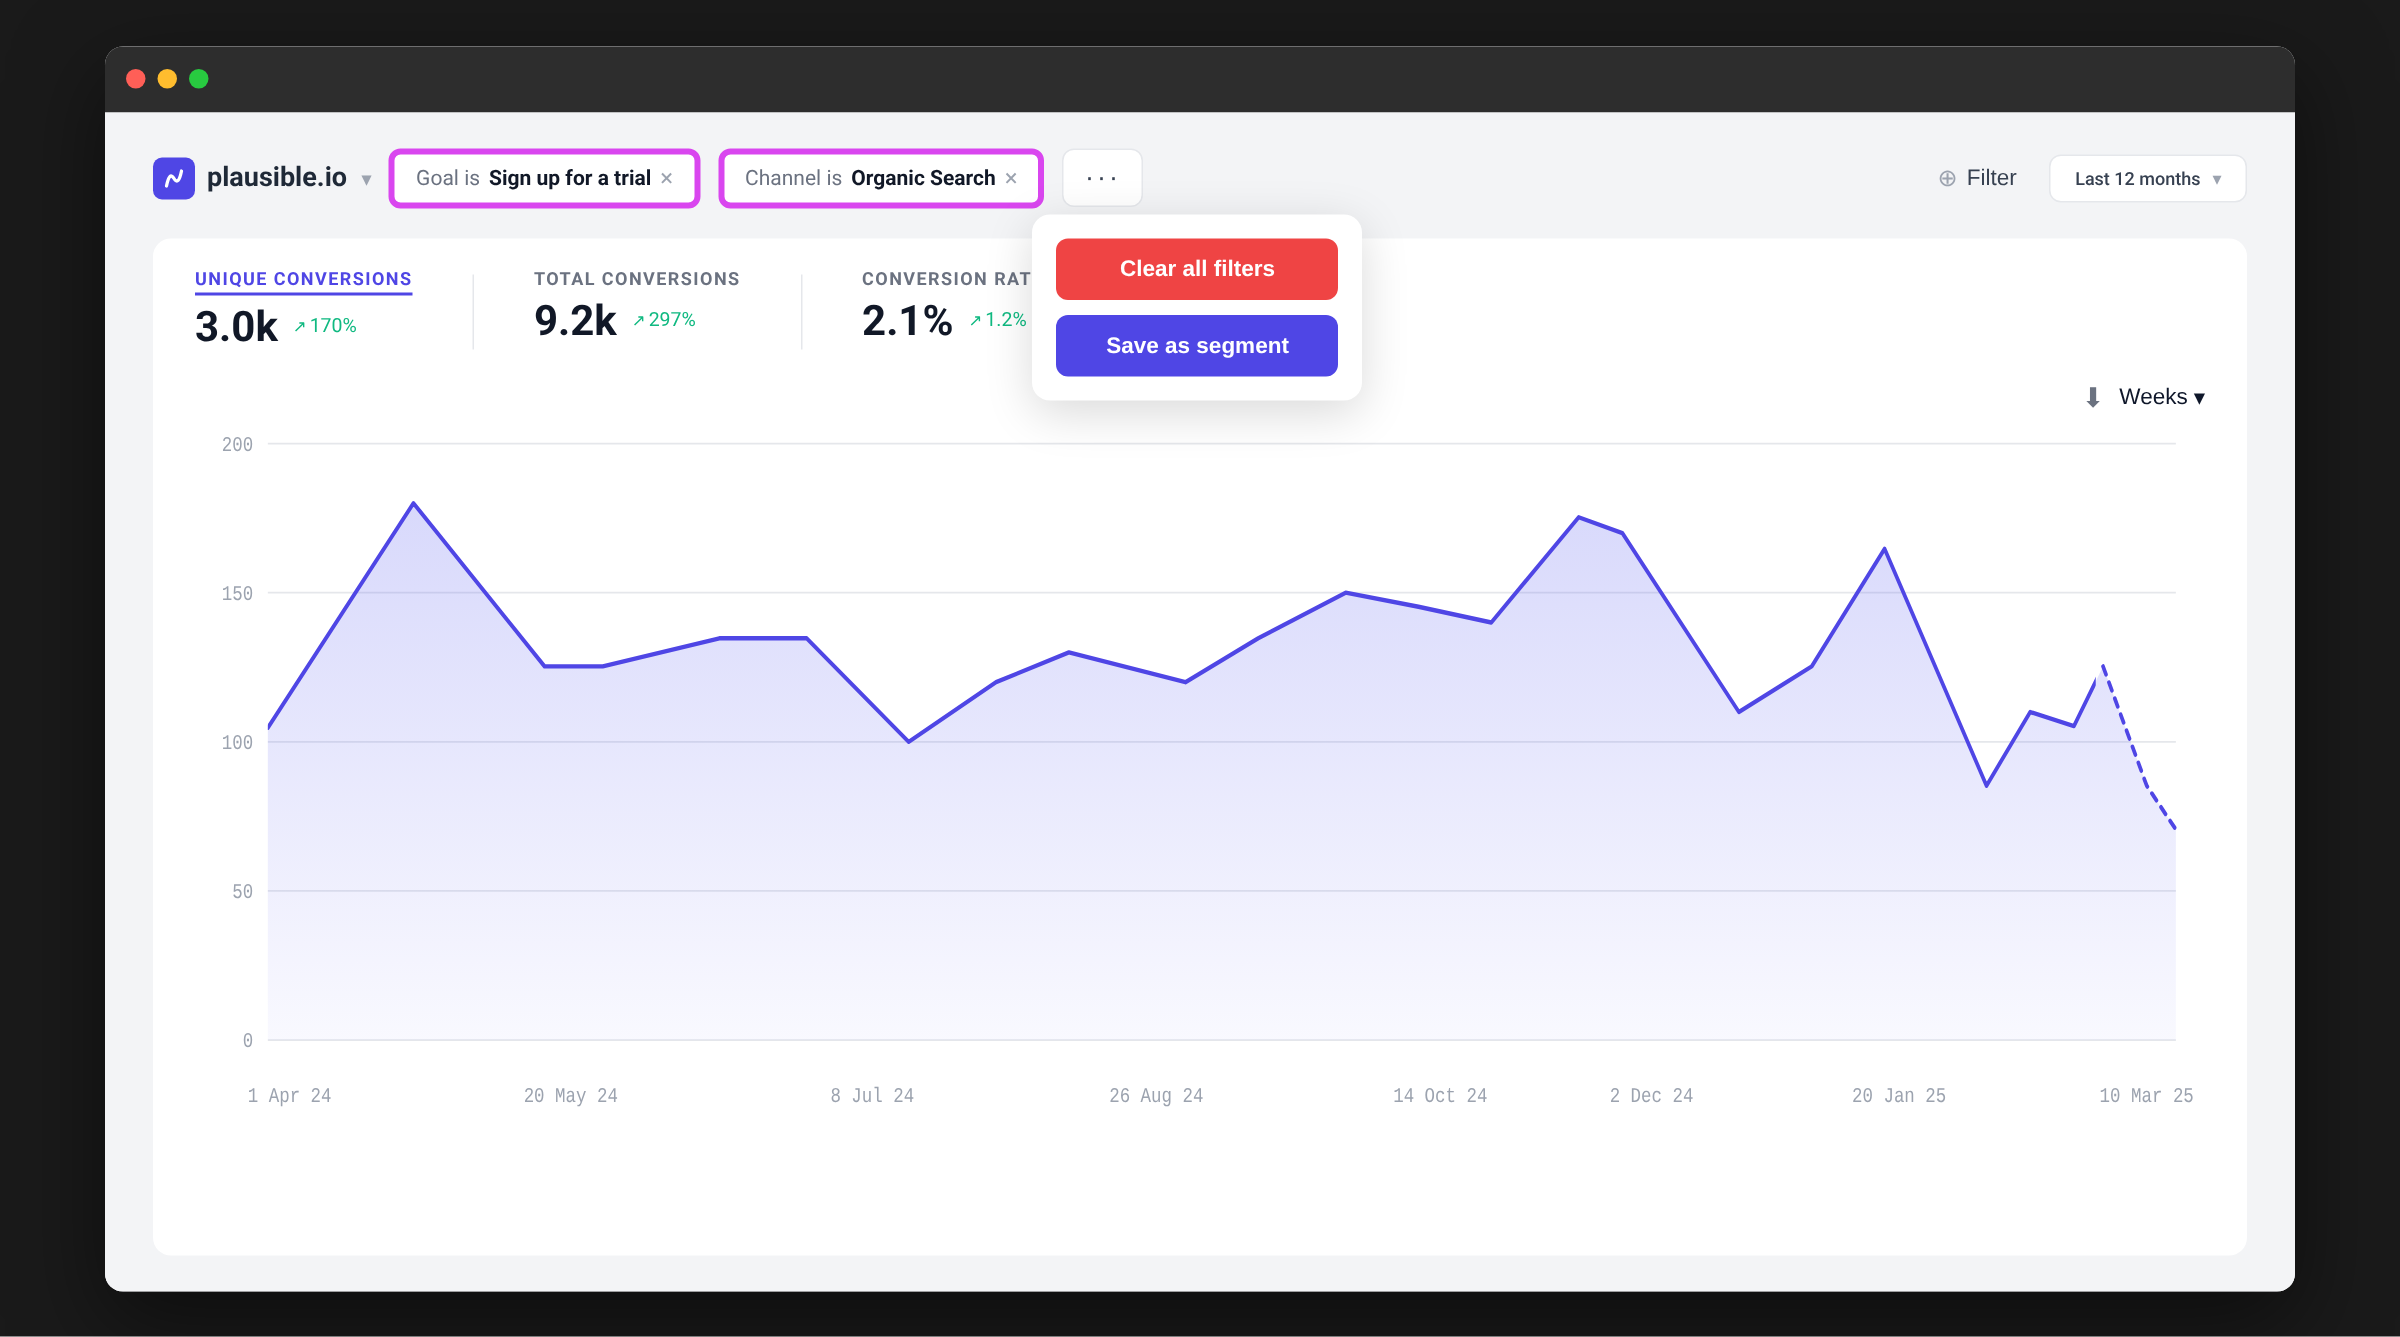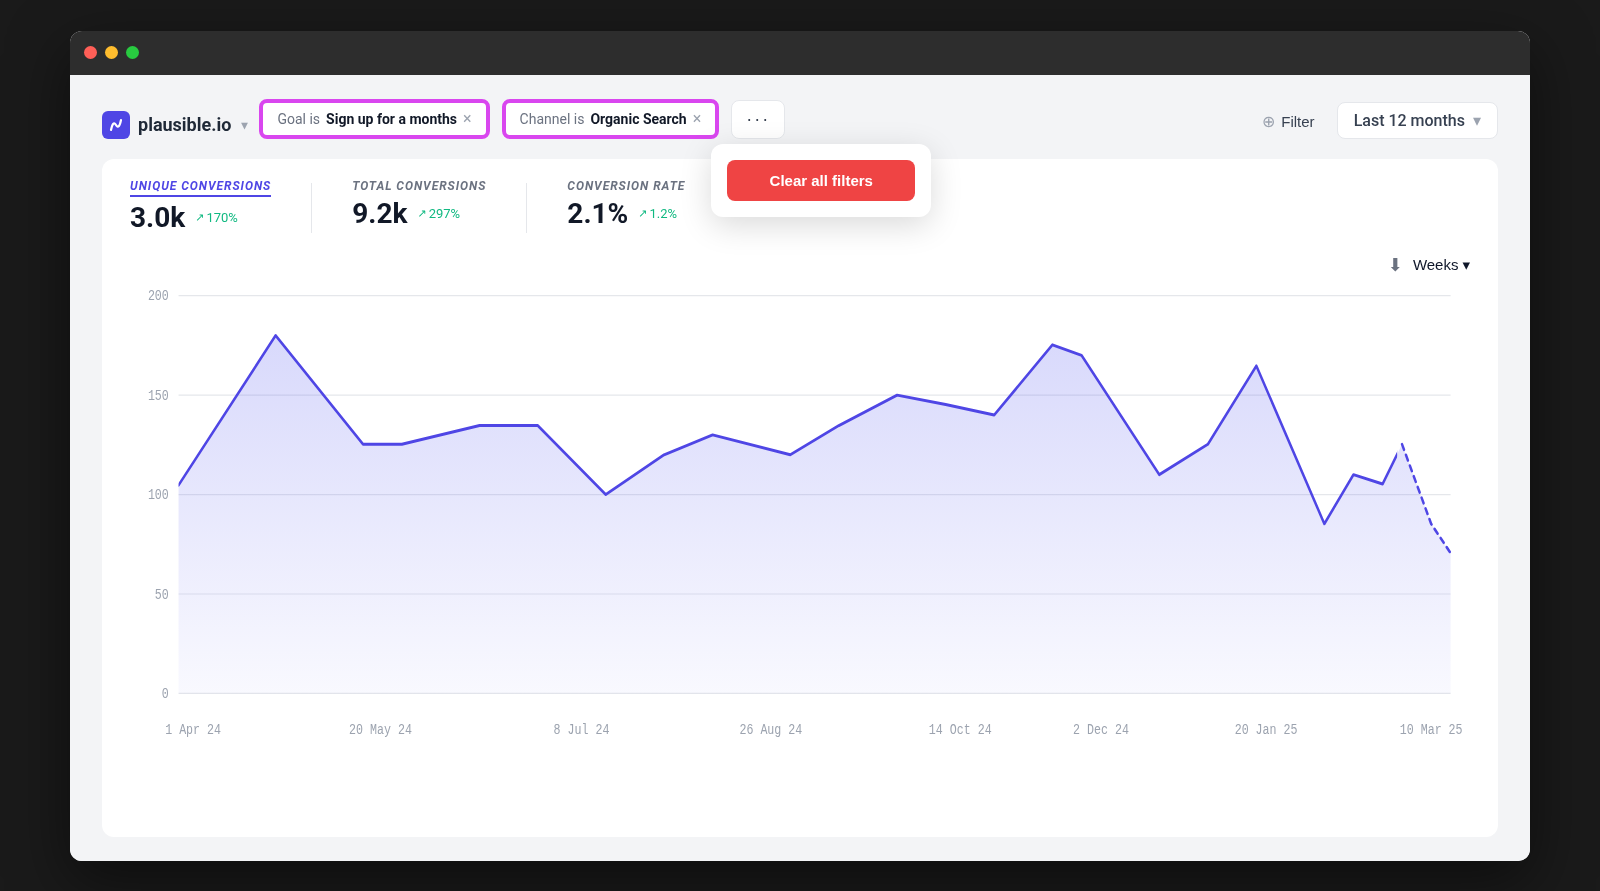--- a/index.html
+++ b/index.html
@@ -41,21 +41,21 @@
     .content {
       flex: 1;
       background: #f3f4f6;
       padding: 24px 32px;
       display: flex;
       flex-direction: column;
       gap: 0;
     }
     .topbar {
       display: flex;
-      align-items: flex-end;
+      align-items: center;
       gap: 12px;
       margin-bottom: 20px;
     }
     .logo-area {
       display: flex;
       align-items: center;
       gap: 8px;
       font-weight: 700;
       font-size: 18px;
       color: #1f2937;
@@ -135,21 +135,21 @@
       font-size: 16px;
     }
     .date-picker {
       display: flex;
       align-items: center;
       gap: 8px;
       background: white;
       border: 1px solid #e5e7eb;
       border-radius: 8px;
       padding: 8px 16px;
-      font-size: 16px;
+      font-size: 12px;
       color: #374151;
       cursor: pointer;
       font-weight: 500;
     }
 
     
     .popup-overlay {
       position: relative;
     }
     .popup {
@@ -203,21 +203,20 @@
       display: flex;
       flex-direction: column;
       gap: 4px;
     }
     .stat-label {
       font-size: 12px;
       font-weight: 700;
       letter-spacing: 0.08em;
       color: #6b7280;
       text-transform: uppercase;
-      font-style: italic;
     }
     .stat-label.active {
       color: #4f46e5;
       border-bottom: 2px solid #4f46e5;
       padding-bottom: 2px;
       cursor: pointer;
     }
     .stat-value-row {
       display: flex;
       align-items: center;
@@ -316,35 +315,36 @@
           <svg width="16" height="16" viewBox="0 0 16 16" fill="none">
             <path d="M3 13 Q5 3 8 8 Q11 13 13 3" stroke="white" stroke-width="2.2" fill="none" stroke-linecap="round"></path>
           </svg>
         </div>
         <span>plausible.io</span>
         <span class="chevron-down">▾</span>
       </div>
 
       <div class="filter-pill">
         <span class="label">Goal is </span>
-        <span class="value">Sign up for a months</span>
+        <span class="value">Sign up for a trial</span>
         <span class="x-btn">×</span>
       </div>
 
       <div class="filter-pill">
         <span class="label">Channel is </span>
         <span class="value">Organic Search</span>
         <span class="x-btn">×</span>
       </div>
 
       <div class="popup-overlay">
         <button class="more-btn">···</button>
 
         <div class="popup">
           <button class="popup-btn popup-btn-red">Clear all filters</button>
+          <button class="popup-btn popup-btn-blue">Save as segment</button>
         </div>
       </div>
 
       <div class="spacer"></div>
 
       <button class="filter-btn">
         <span class="filter-icon">⊕</span>
         <span>Filter</span>
       </button>
 

